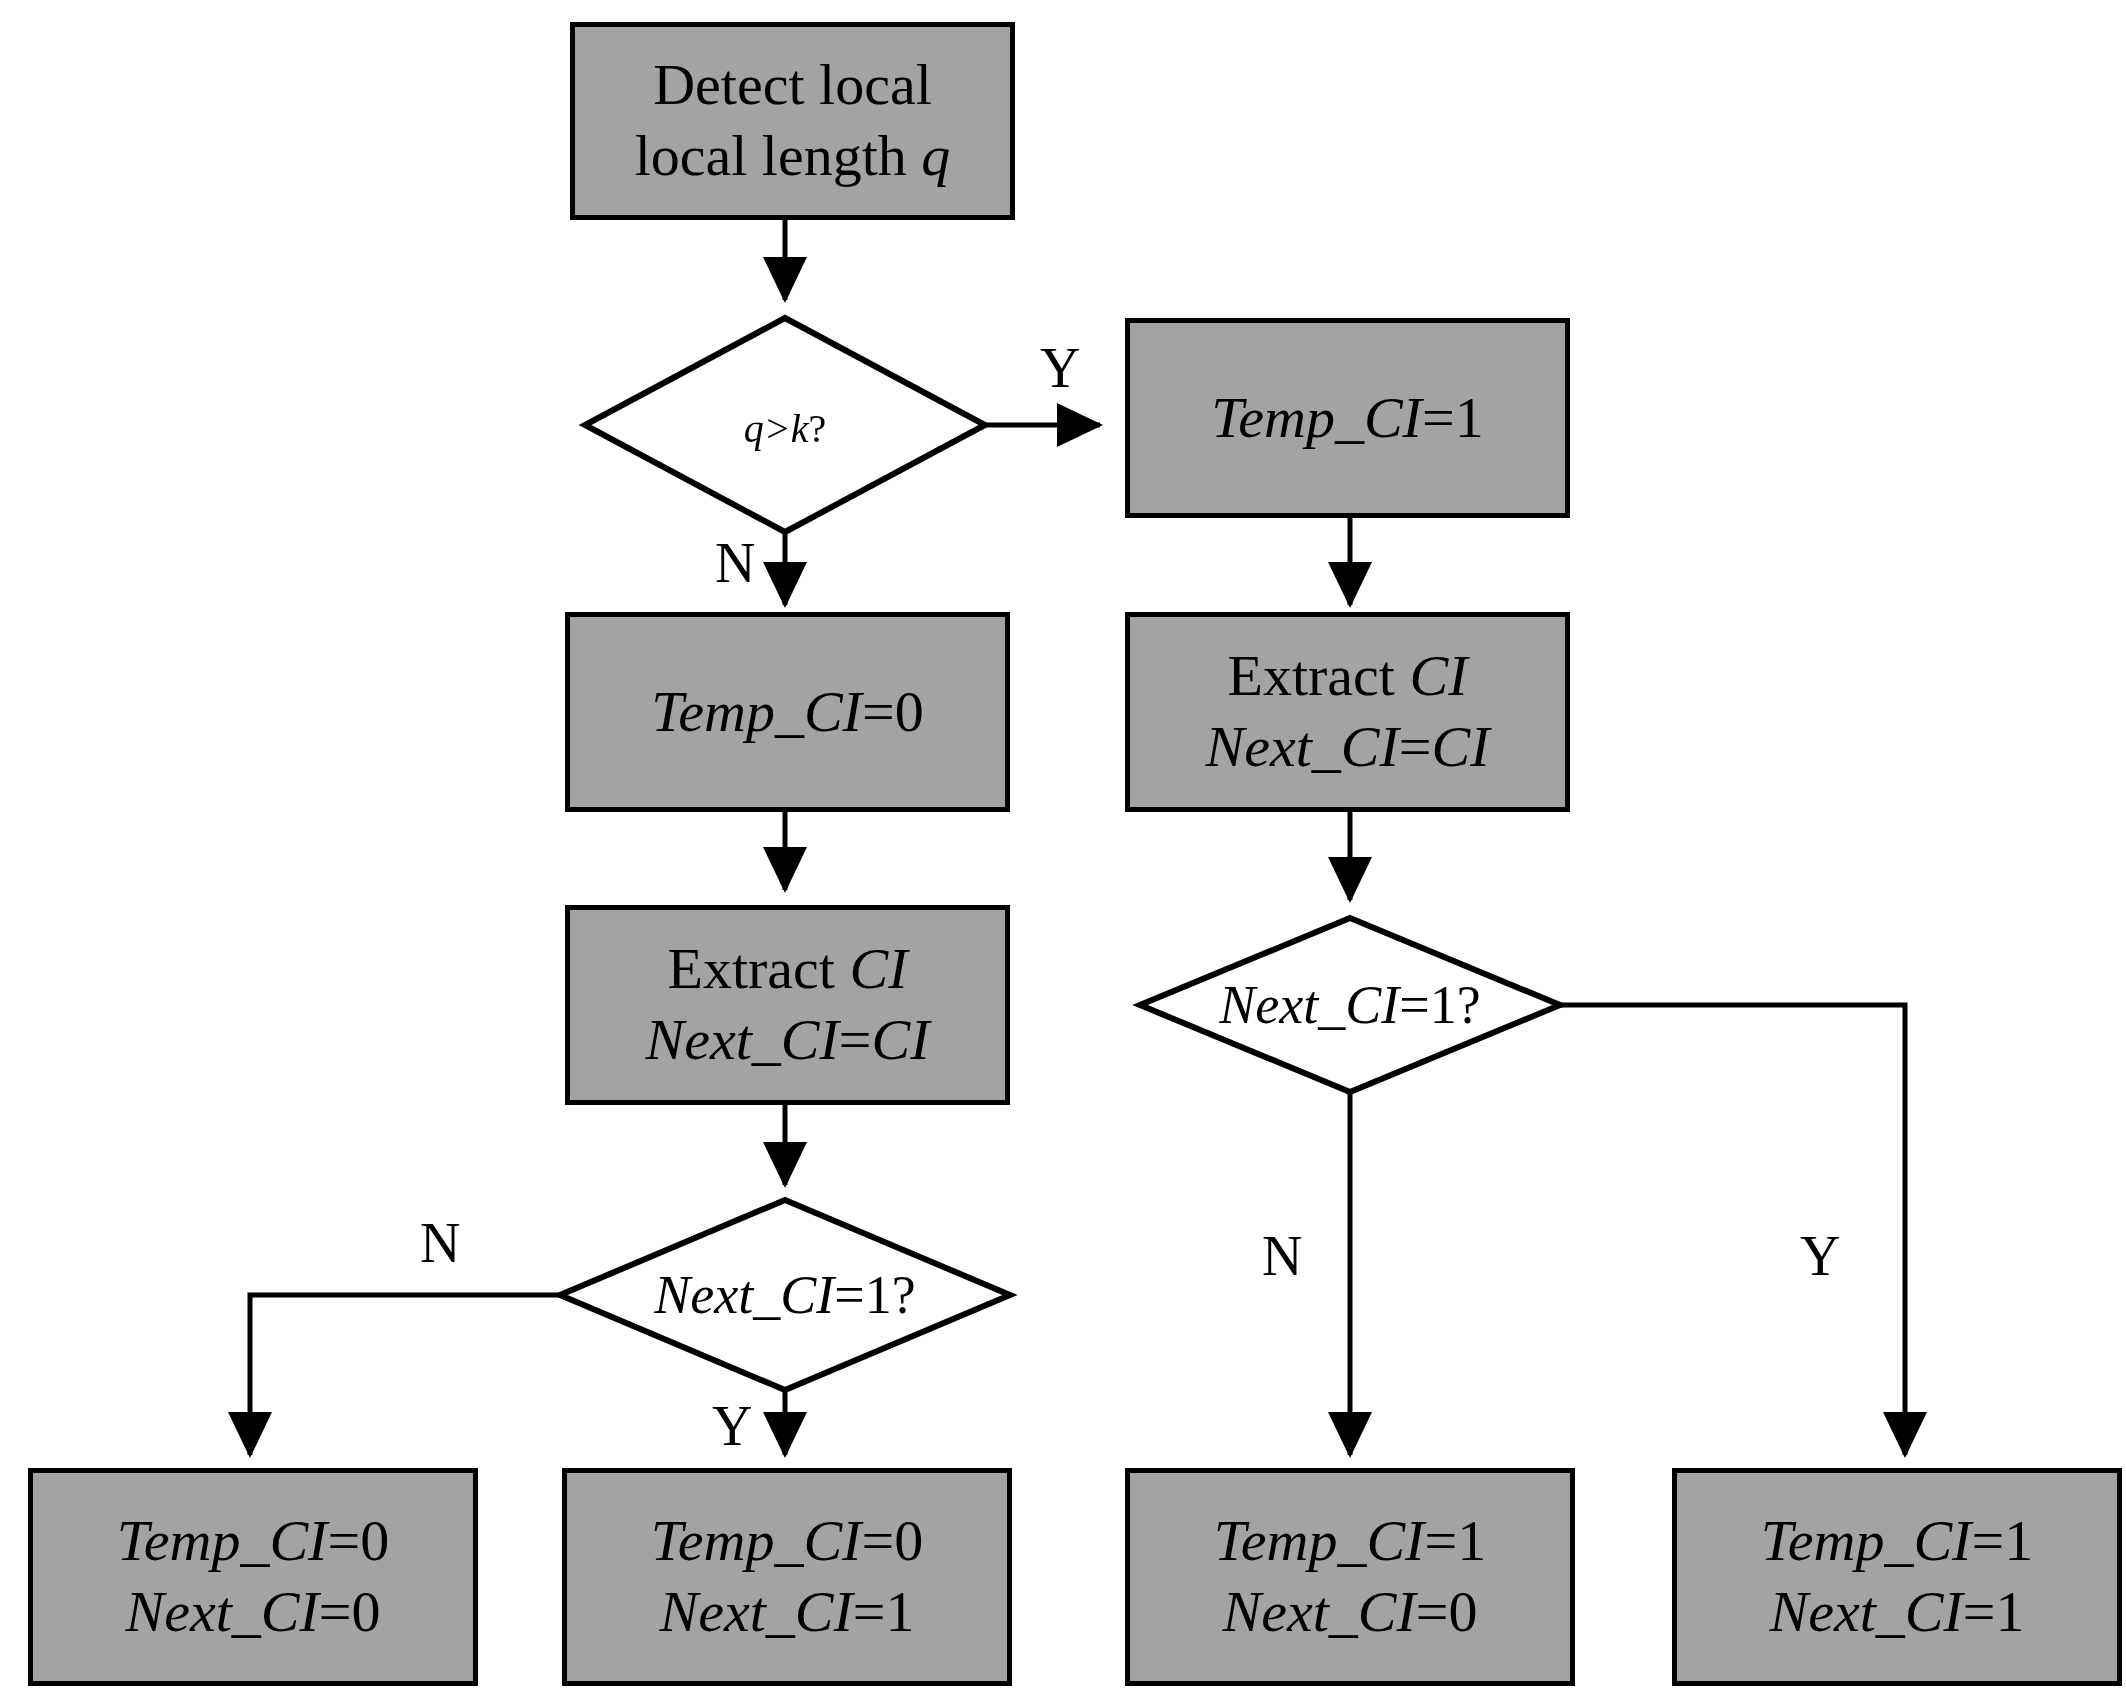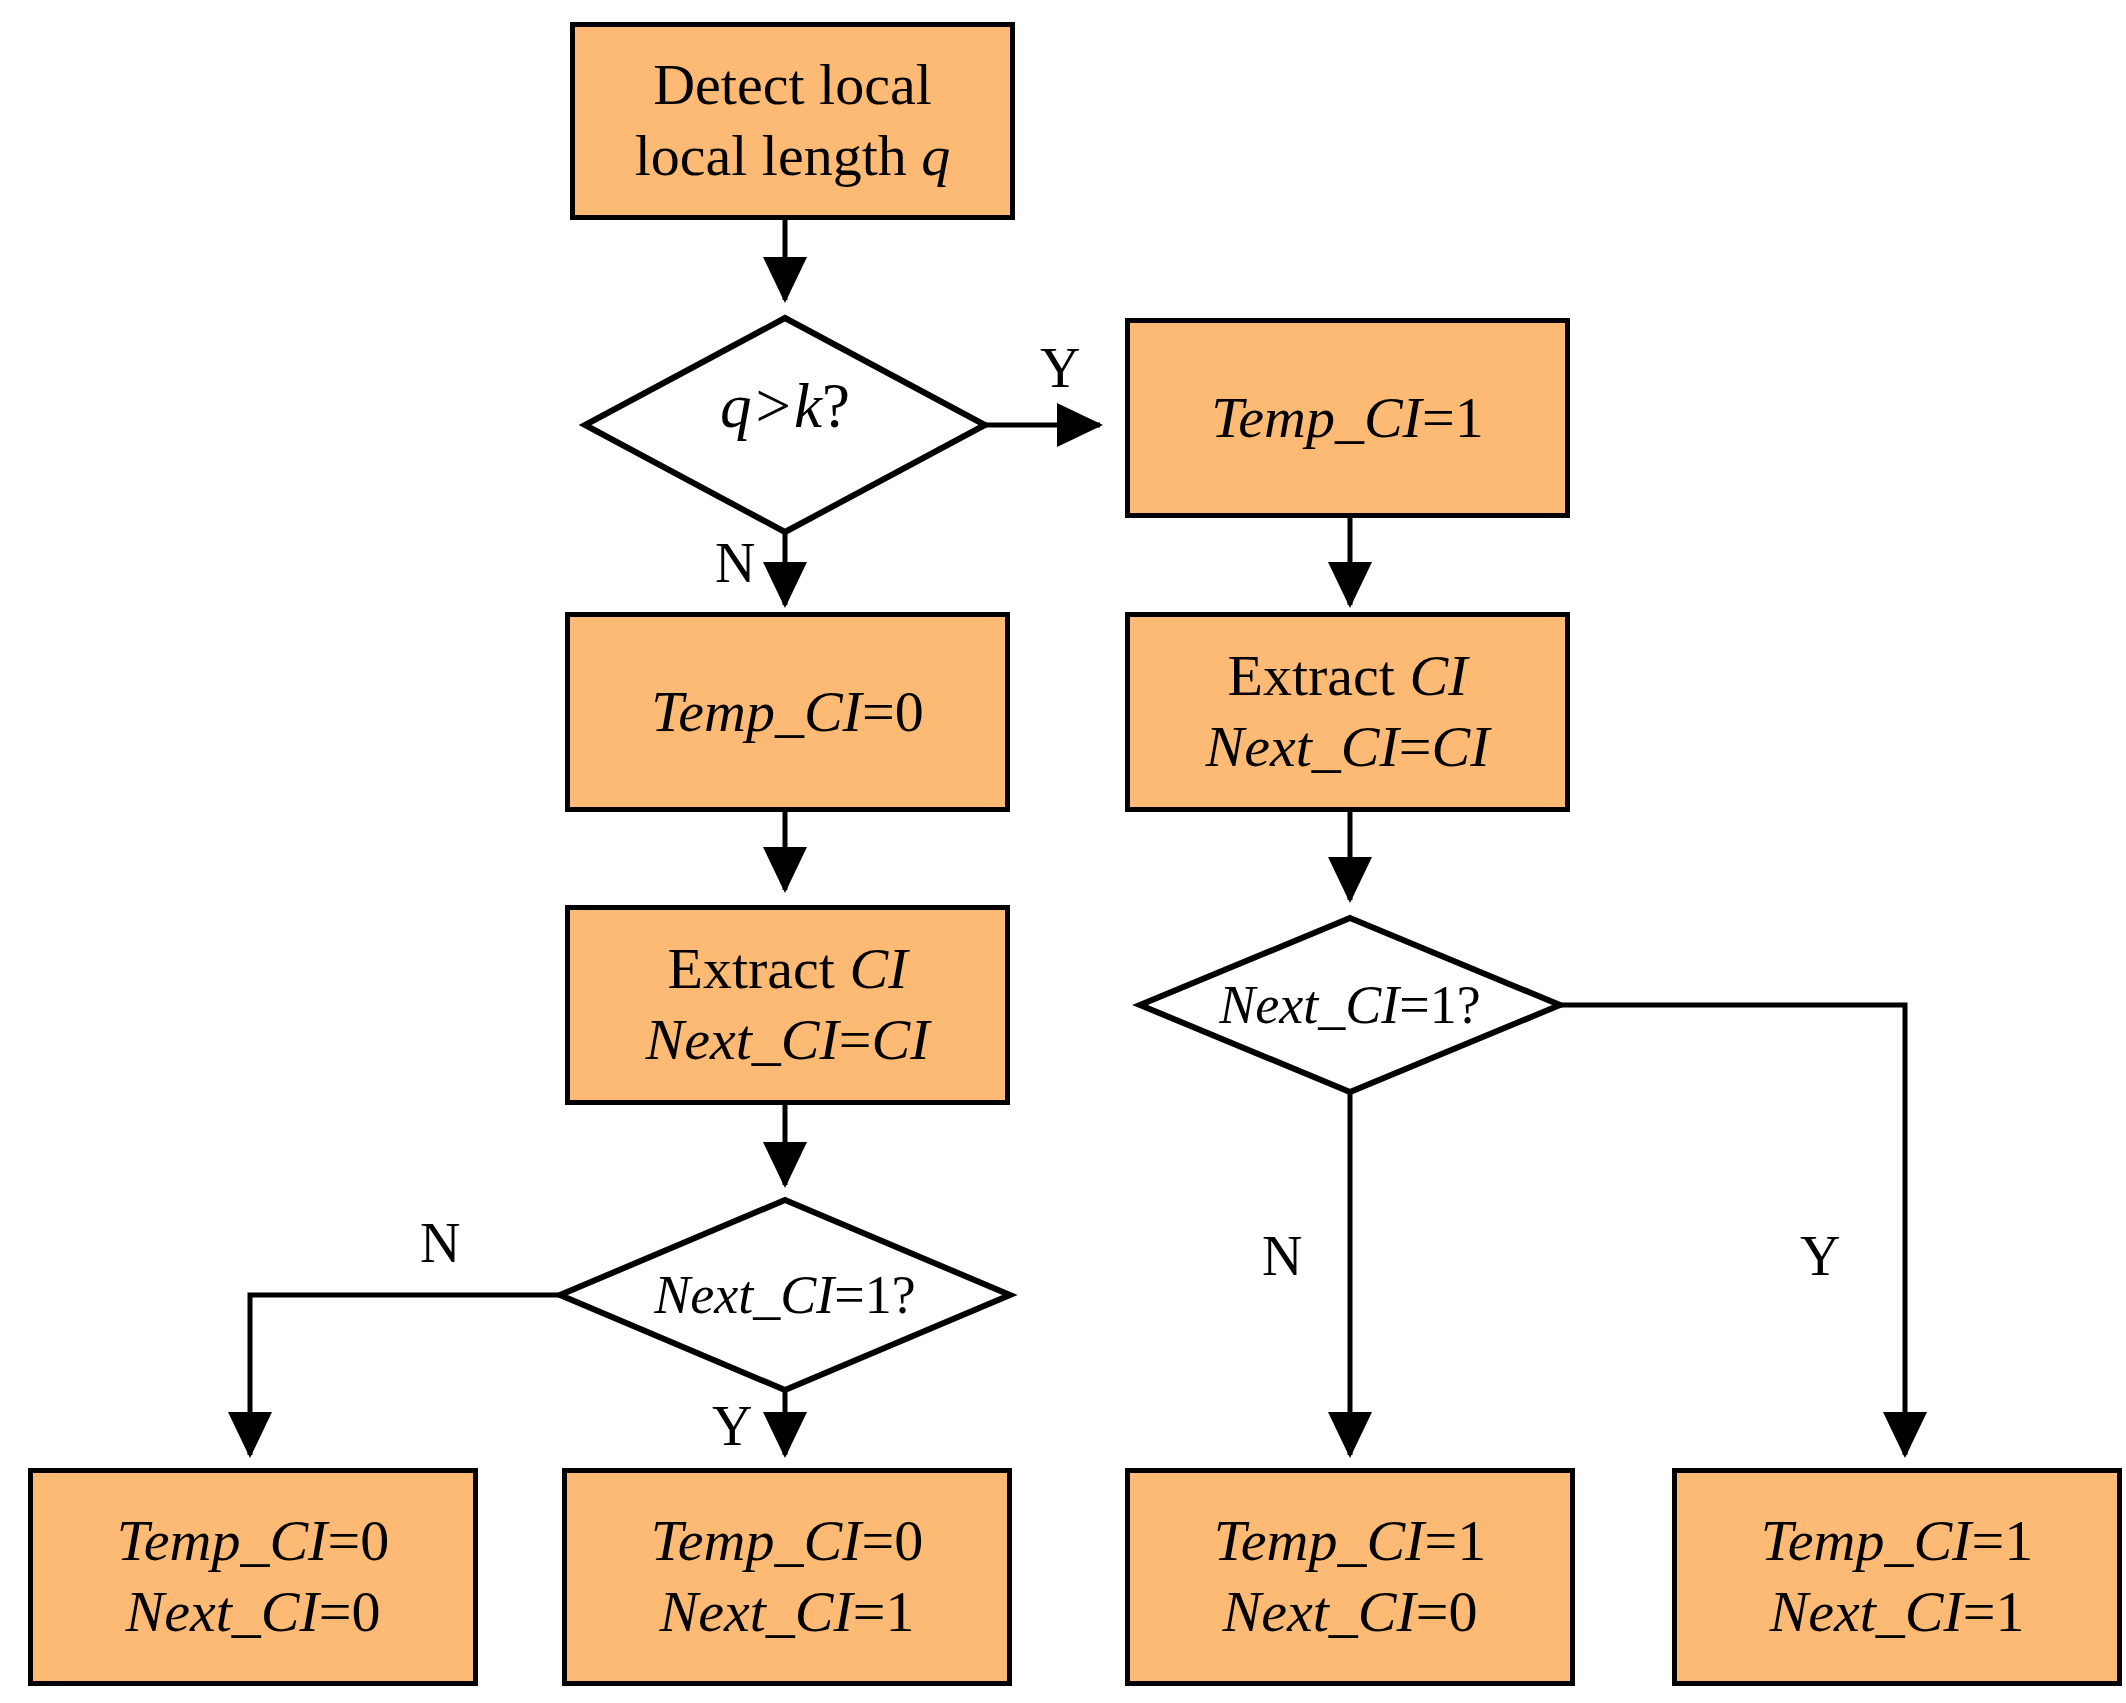--- a/index.html
+++ b/index.html
@@ -26,21 +26,21 @@
     box-sizing: border-box;
     display: flex;
     flex-direction: column;
     align-items: center;
     justify-content: center;
     text-align: center;
     color: #000000;
   }
   .process {
     border: 5px solid #000000;
-    background: #fdba74;
+    background: #a3a3a3;
   }
   .process .line {
     line-height: 1.22;
     white-space: nowrap;
   }
   .decision {
     background: transparent;
     border: none;
   }
   .decision .dlabel {
@@ -103,21 +103,21 @@
     <polyline points="1560,1005 1905,1005 1905,1455" fill="none" stroke="#000000" stroke-width="5" marker-end="url(#arrowbig)"></polyline>
   </svg>
 
   <div class="node process" style="left:570px; top:22px; width:445px; height:198px; font-size:58px;">
     <div class="line">Detect local</div>
     <div class="line">
       <span class="rm">local length </span><span class="it">q</span>
     </div>
   </div>
 
-  <div class="node decision" style="left:585px; top:299px; width:400px; height:214px; font-size:63px;font-family:Liberation Serif, serif;">
+  <div class="node decision" style="left:585px; top:322px; width:400px; height:214px; font-size:40px;font-family:Liberation Serif, serif;">
     <div class="dlabel">
       <span class="it">q&gt;k</span><span class="rm">?</span>
     </div>
   </div>
 
   <div class="node process" style="left:1125px; top:318px; width:445px; height:200px; font-size:58px;">
     <div class="line">
       <span class="it">Temp_CI</span><span class="rm">=1</span>
     </div>
   </div>

